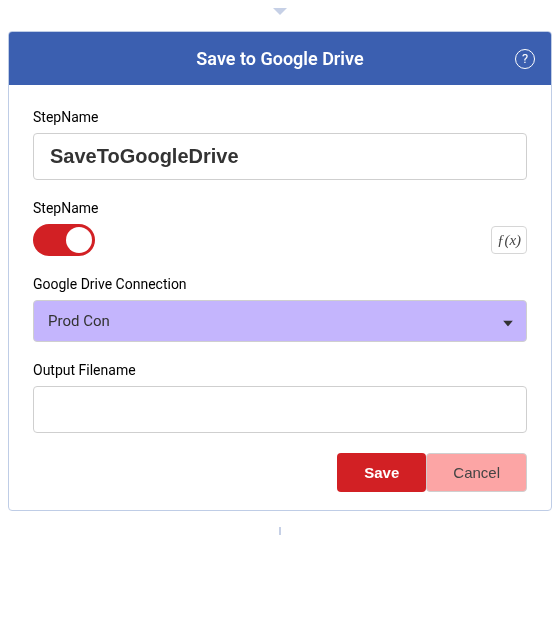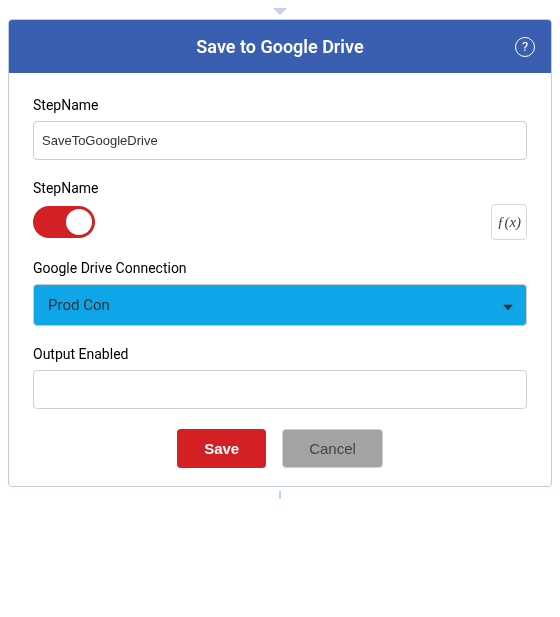--- a/index.html
+++ b/index.html
@@ -11,21 +11,21 @@
       font-family: -apple-system, BlinkMacSystemFont, "Segoe UI", Roboto, Arial, sans-serif;
       background: #ffffff;
       padding: 8px;
     }
     .card {
       width: 544px;
       border: 1px solid #bfcde6;
       border-radius: 4px;
       overflow: hidden;
       background: #ffffff;
-      margin: 4px auto;
+      margin: 16px auto;
     }
     .card-header {
       background: #3b5fb0;
       color: #ffffff;
       padding: 16px 18px;
       display: flex;
       align-items: center;
       justify-content: center;
       position: relative;
     }
@@ -56,26 +56,27 @@
       margin-bottom: 20px;
     }
     .field-label {
       font-size: 14px;
       color: #000000;
       margin-bottom: 8px;
       display: block;
     }
     .text-input {
       width: 100%;
-      padding: 11px 8px;
-      font-size: 13px;
+      padding: 11px 16px;
+      font-size: 20px;
       border: 1px solid #cfcfcf;
       border-radius: 4px;
       color: #333;
       background: #ffffff;
+      font-weight: bold;
     }
     .enabled-row {
       display: flex;
       align-items: center;
       justify-content: space-between;
       margin-top: 6px;
     }
     .toggle {
       position: relative;
       width: 62px;
@@ -88,21 +89,21 @@
       position: absolute;
       top: 3px;
       right: 3px;
       width: 26px;
       height: 26px;
       background: #ffffff;
       border-radius: 50%;
     }
     .fx-button {
       width: 36px;
-      height: 36px;
+      height: 28px;
       border: 1px solid #d6d6d6;
       border-radius: 4px;
       background: #ffffff;
       display: flex;
       align-items: center;
       justify-content: center;
       font-size: 15px;
       font-style: italic;
       color: #444;
       cursor: pointer;
@@ -112,53 +113,53 @@
       position: relative;
       width: 100%;
     }
     .select-input {
       width: 100%;
       padding: 11px 34px 11px 14px;
       font-size: 15px;
       border: 1px solid #cfcfcf;
       border-radius: 4px;
       color: #333;
-      background: #0ea5e9;
+      background: #c4b5fd;
       appearance: none;
       -webkit-appearance: none;
       cursor: pointer;
     }
     .select-caret {
       position: absolute;
       right: 14px;
       top: 50%;
       transform: translateY(-50%);
       pointer-events: none;
       color: #333;
     }
     .button-row {
       display: flex;
-      justify-content: center;
-      gap: 16px;
+      justify-content: flex-end;
+      gap: 0;
       margin-top: 14px;
     }
     .btn {
       padding: 10px 26px;
       font-size: 15px;
       border-radius: 4px;
       cursor: pointer;
       border: 1px solid transparent;
     }
     .btn-primary {
       background: #d22024;
       color: #ffffff;
       font-weight: 600;
     }
     .btn-secondary {
-      background: #a3a3a3;
+      background: #fca5a5;
       color: #444;
       border: 1px solid #cfcfcf;
     }
     .connector-top {
       width: 0;
       height: 0;
       border-left: 7px solid transparent;
       border-right: 7px solid transparent;
       border-top: 7px solid #c6d0e6;
       margin: 0 auto;
@@ -207,21 +208,21 @@
               <path d="M0 0 L5 6 L10 0 Z" fill="#333"></path>
             </svg>
         </span>
       </div>
     </div>
 
     <div class="field">
     </div>
 
     <div class="field">
-      <label class="field-label">Output Enabled</label>
+      <label class="field-label">Output Filename</label>
       <input type="text" class="text-input" value="" style="">
     </div>
 
     <div class="button-row">
       <button class="btn btn-primary">Save</button>
       <button class="btn btn-secondary">Cancel</button>
     </div>
 
   </div>
 </div>

